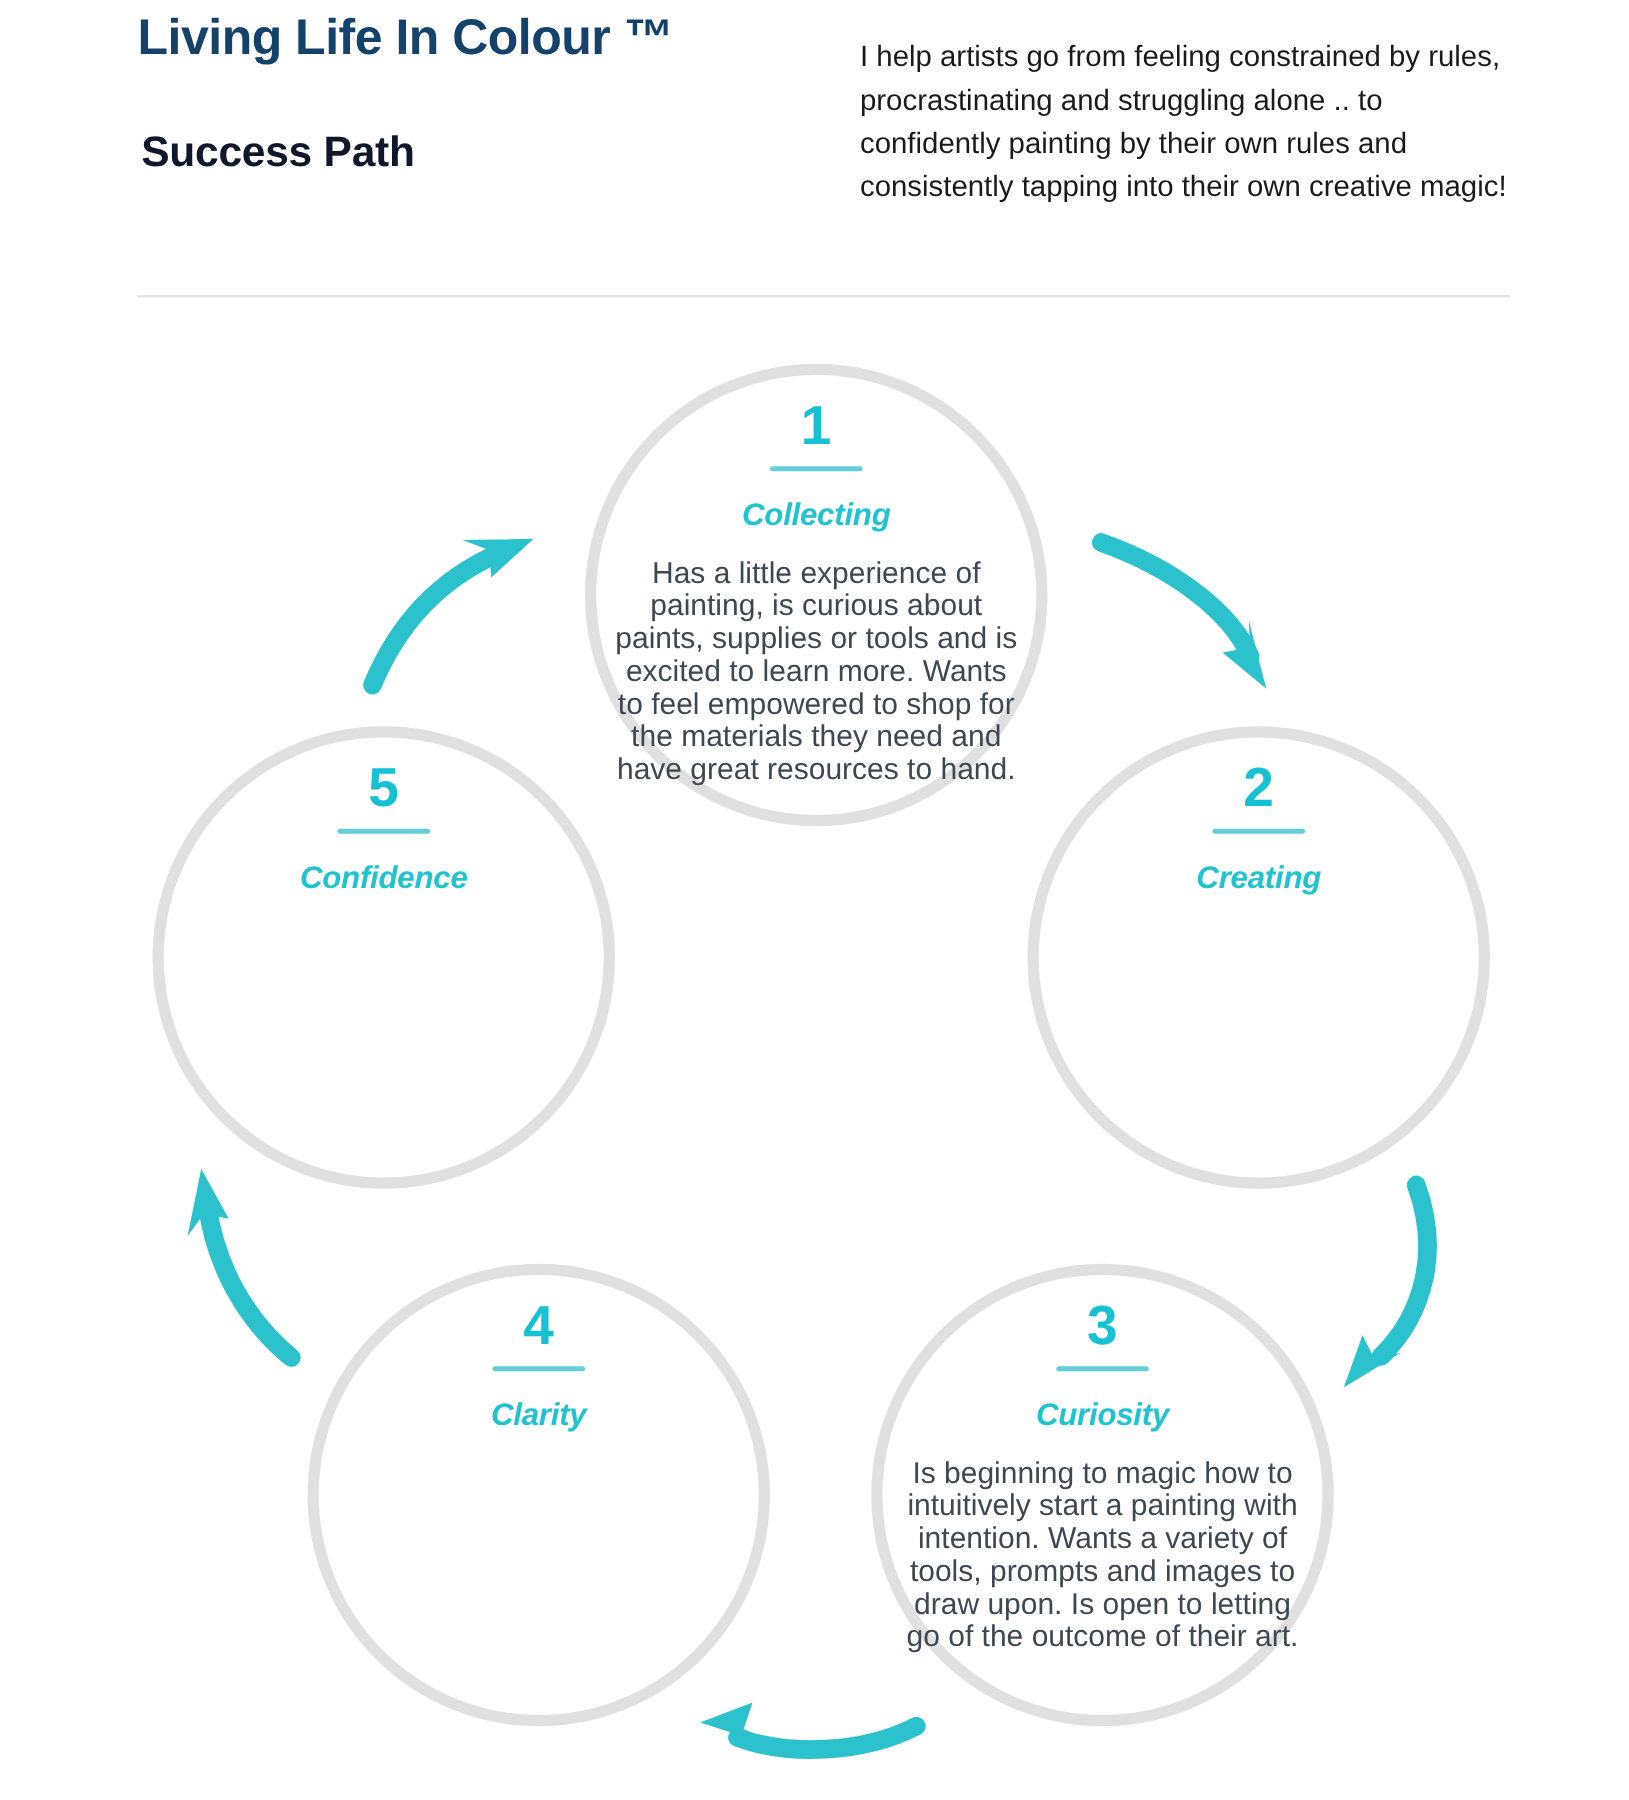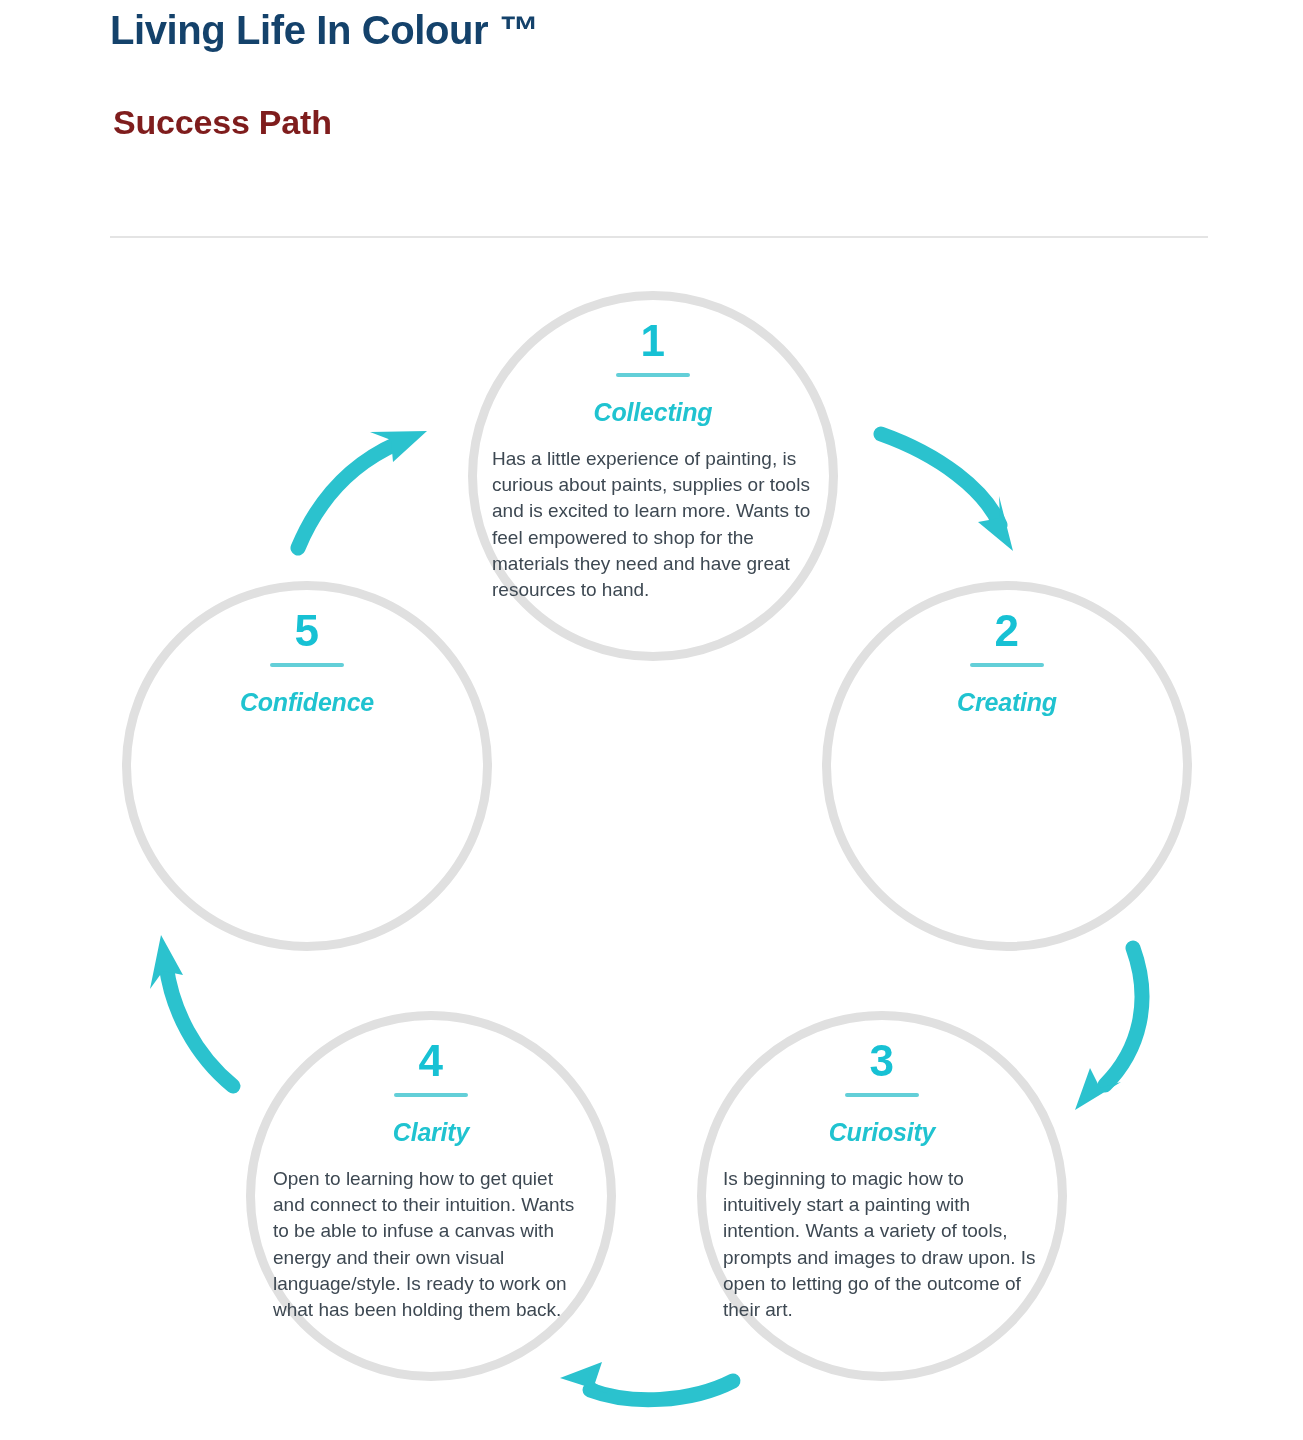--- a/index.html
+++ b/index.html
@@ -13,21 +13,21 @@
 
   
   .hdr-title {
     position:absolute; left:110px; top:8px;
     font-size:40px; font-weight:bold; letter-spacing:-0.4px;
     color:#14426B; white-space:nowrap;
   }
   .hdr-sub {
     position:absolute; left:113px; top:103px;
     font-size:34px; font-weight:bold; letter-spacing:-0.2px;
-    color:#7f1d1d; white-space:nowrap;
+    color:#0f172a; white-space:nowrap;
   }
   .hdr-desc {
     position:absolute; left:688px; top:28px; width:522px;
     font-size:23.5px; line-height:34.5px; color:#1a1a1a;
   }
   .divider {
     position:absolute; left:110px; top:236px; width:1098px; height:2px;
     background:#E4E4E4;
   }
 
@@ -59,40 +59,41 @@
     margin-top:7px; border-radius:2px;
   }
   .c-title {
     margin-top:21px;
     font-size:25px; font-weight:bold; color:#20C3D0;
     letter-spacing:-0.2px;
     font-style:italic;
   }
   .c-body {
     margin-top:19px; width:330px;
-    font-size:19px; line-height:26.2px;
-    color:#3D4852; 
+    font-size:24px; line-height:26.2px;
+    color:#3D4852; text-align:center;
   }
   
   .c1 .c-body { width:322px; }
   .c2 .c-body { width:318px; margin-top:19px; }
   .c3 .c-body { width:318px; margin-top:19px; }
   .c4 .c-body { width:316px; margin-top:19px; }
   .c5 .c-body { width:318px; margin-top:19px; }
 
   
   .arrows { position:absolute; left:0; top:0; width:1303px; height:1440px; pointer-events:none; }
 </style>
 </head>
 <body>
 
 <div id="page">
 
   <div class="hdr-title">Living Life In Colour ™</div>
   <div class="hdr-sub">Success Path</div>
+  <div class="hdr-desc">I help artists go from feeling constrained by rules, procrastinating and struggling alone .. to confidently painting by their own rules and consistently tapping into their own creative magic!</div>
   <div class="divider"></div>
 
   <svg class="arrows" viewBox="0 0 1303 1440" xmlns="http://www.w3.org/2000/svg">
     <defs>
       <style>
         .arw { fill:none; stroke:#2BC2CE; stroke-width:15; stroke-linecap:round; }
         .arwhead { fill:#2BC2CE; }
       </style>
     </defs>
 
@@ -146,21 +147,20 @@
       <div class="c-title">Curiosity</div>
       <div class="c-body">Is beginning to magic how to intuitively start a painting with intention. Wants a variety of tools, prompts and images to draw upon. Is open to letting go of the outcome of their art.</div>
     </div>
   </div>
 
   <div class="circle c4">
     <div class="c-inner">
       <div class="c-num">4</div>
       <div class="c-rule"></div>
       <div class="c-title">Clarity</div>
-      <div class="c-body">Open to learning how to get quiet and connect to their intuition. Wants to be able to infuse a canvas with energy and their own visual language/style. Is ready to work on what has been holding them back.</div>
     </div>
   </div>
 
   <div class="circle c5">
     <div class="c-inner">
       <div class="c-num">5</div>
       <div class="c-rule"></div>
       <div class="c-title">Confidence</div>
     </div>
   </div>

